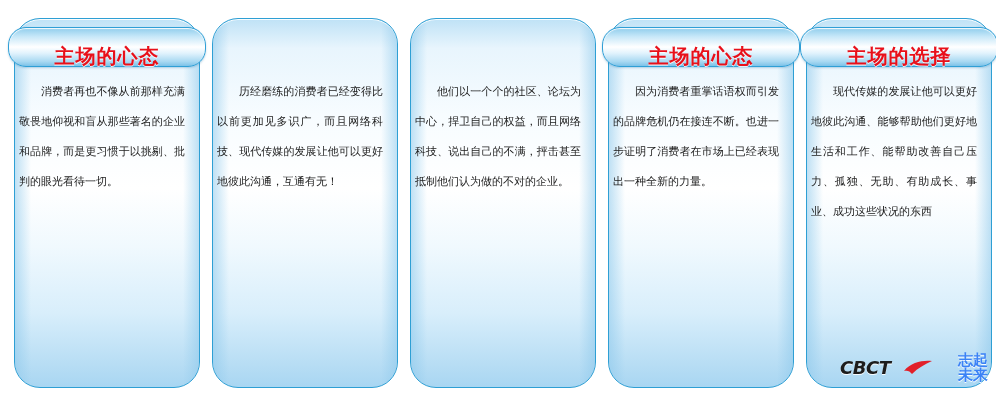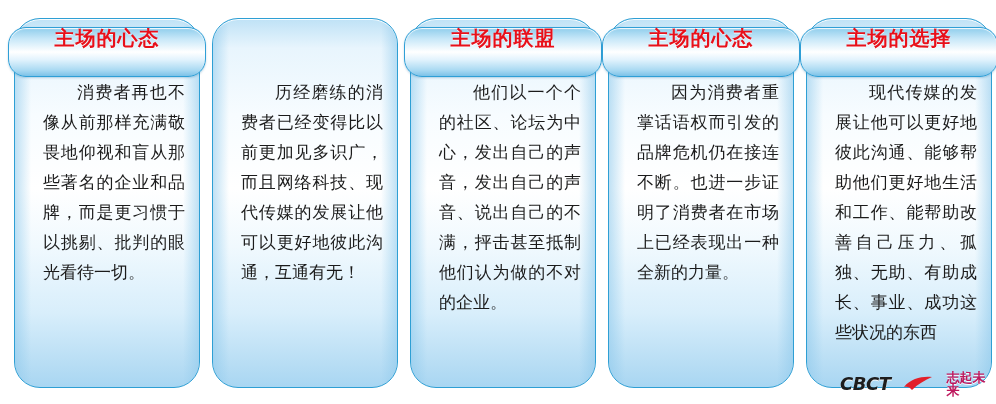--- a/index.html
+++ b/index.html
@@ -78,56 +78,56 @@
     background: linear-gradient(270deg, rgba(140,200,235,0.55), rgba(255,255,255,0));
     pointer-events: none;
   }
 
   
   .card-title {
     position: absolute;
     left: 0px;
     top: 9px;
     width: 198px;
-    height: 50px;
+    height: 40px;
     border-radius: 18px;
     border: 1.4px solid #2f9fd6;
     background:
       linear-gradient(180deg,
         #8fcdec 0%,
         #c6e7f8 22%,
         #ffffff 50%,
         #e2f3fd 66%,
         #a9d9f2 88%,
         #7cc2e8 100%);
     box-shadow: 0 1px 2px rgba(40,120,170,0.30),
                 inset 0 1px 1px rgba(255,255,255,0.95);
     display: flex;
-    align-items: flex-start;
+    align-items: flex-end;
     justify-content: center;
     z-index: 5;
   }
 
   .card-title-text {
     font-size: 20px;
     font-weight: bold;
     color: #e8101a;
     letter-spacing: 1px;
     line-height: 1;
     text-shadow: 0 1px 0 rgba(255,255,255,0.85);
     white-space: nowrap;
   }
 
   
   .card-text {
     position: absolute;
-    left: 28px;
+    left: 4px;
     right: 14px;
     top: 58px;
-    font-size: 17px;
+    font-size: 11px;
     line-height: 30px;
     color: #1b1b1b;
     text-indent: 2em;
     text-align: justify;
     text-justify: inter-character;
     font-family: "DejaVu Sans", "Liberation Sans", sans-serif;
     z-index: 3;
   }
 
   
@@ -135,45 +135,46 @@
     position: absolute;
     right: 8px;
     bottom: 6px;
     width: 148px;
     height: 40px;
     z-index: 20;
     pointer-events: none;
   }
   .wm-row {
     position: absolute;
-    left: 0; top: 16px;
+    left: 0; top: 0;
     width: 148px;
     height: 20px;
     display: flex;
     align-items: center;
     gap: 13px;
+    text-align: right;
   }
   .wm-cbct {
     font-size: 18px;
     font-weight: bold;
     font-style: italic;
     color: #1d1d1d;
     letter-spacing: -0.5px;
     text-shadow: 0 1px 0 rgba(255,255,255,0.9);
     line-height: 1;
   }
   .wm-swoosh {
     width: 30px; height: 17px;
     position: relative;
     top: -1px;
   }
   .wm-cn {
-    font-size: 13px;
+    font-size: 15px;
     font-weight: bold;
-    color: #be185d;
+    color: #3b82f6;
     letter-spacing: 0px;
     text-shadow: 0 1px 0 rgba(255,255,255,0.9);
     line-height: 1;
   }
   .wm-url {
     position: absolute;
     left: 6px;
     top: 23px;
     font-size: 11px;
     color: #3a3a3a;
@@ -199,24 +200,21 @@
     </div>
 
     <div class="card-slot">
       <div class="card-body">
         <div class="card-text">历经磨练的消费者已经变得比以前更加见多识广，而且网络科技、现代传媒的发展让他可以更好地彼此沟通，互通有无！</div>
       </div>
     </div>
 
     <div class="card-slot">
       <div class="card-body">
-        <div class="card-text">他们以一个个的社区、论坛为中心，发出自己的声音，发出自己的声音、说出自己的不满，抨击甚至抵制他们认为做的不对的企业。</div>
-      </div>
-      <div class="card-title">
-        <span class="card-title-text">主场的联盟</span>
+        <div class="card-text">他们以一个个的社区、论坛为中心，捍卫自己的权益，而且网络科技、说出自己的不满，抨击甚至抵制他们认为做的不对的企业。</div>
       </div>
     </div>
 
     <div class="card-slot">
       <div class="card-body">
         <div class="card-text">因为消费者重掌话语权而引发的品牌危机仍在接连不断。也进一步证明了消费者在市场上已经表现出一种全新的力量。</div>
       </div>
       <div class="card-title">
         <span class="card-title-text">主场的心态</span>
       </div>

